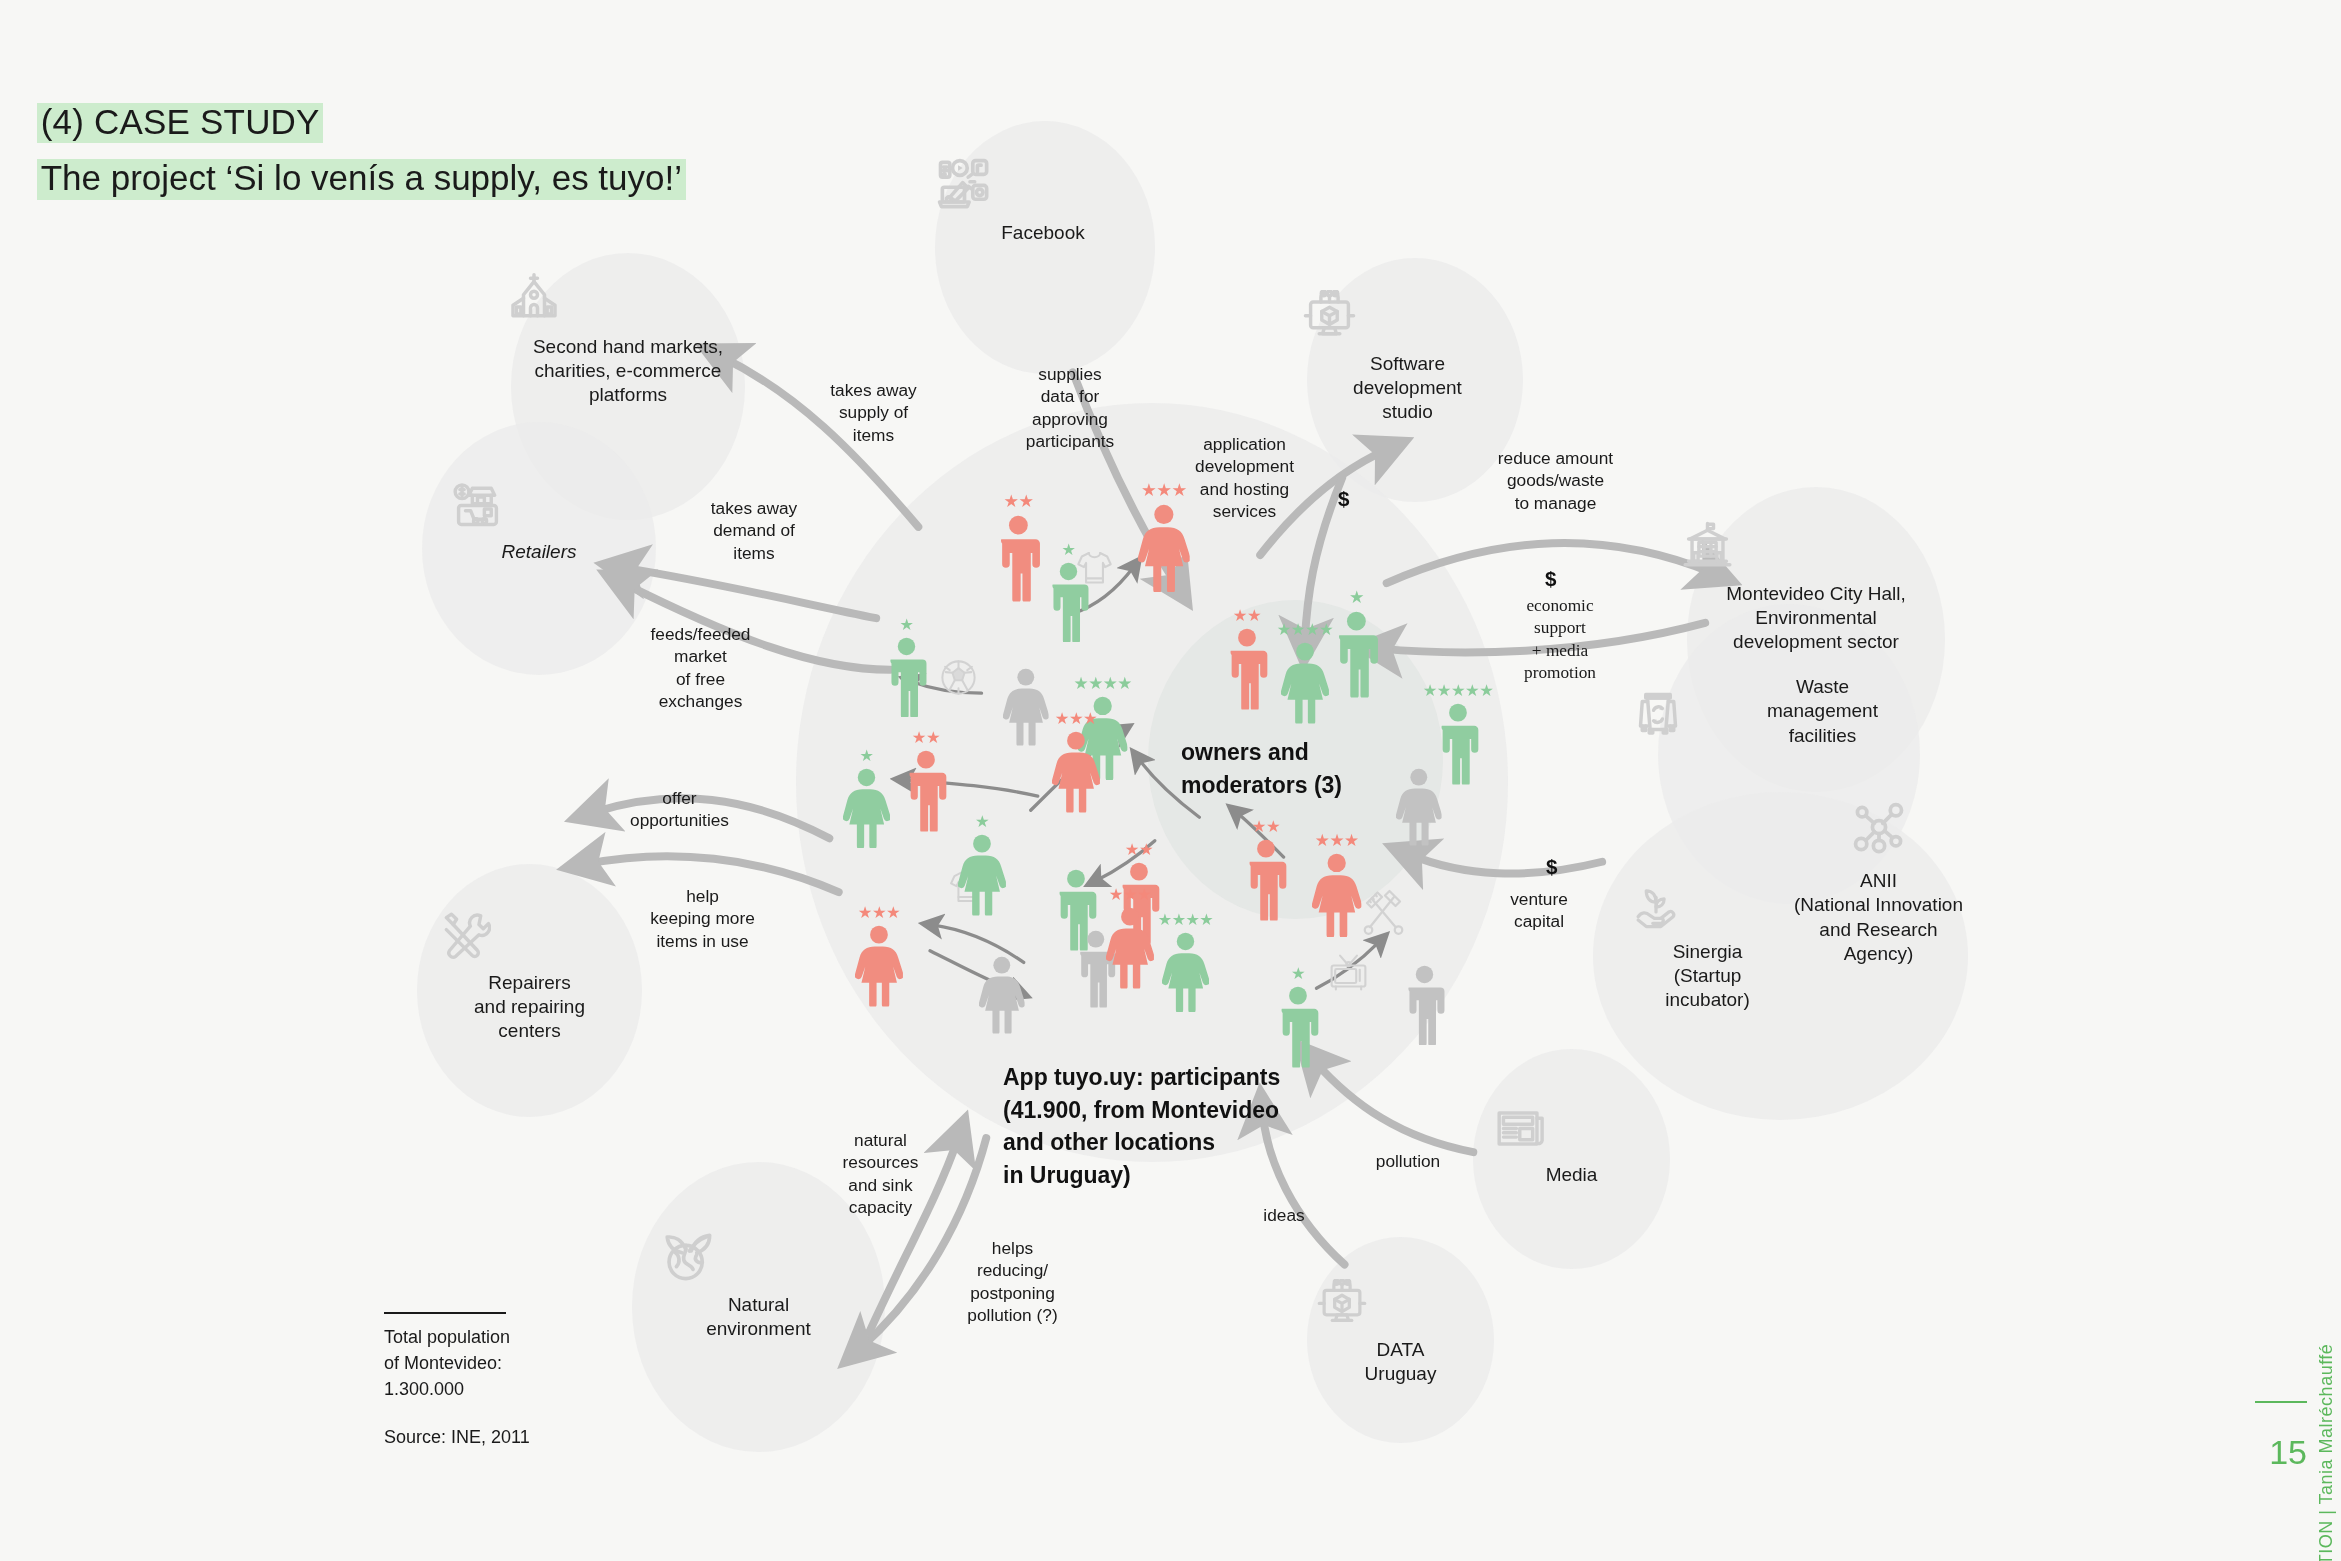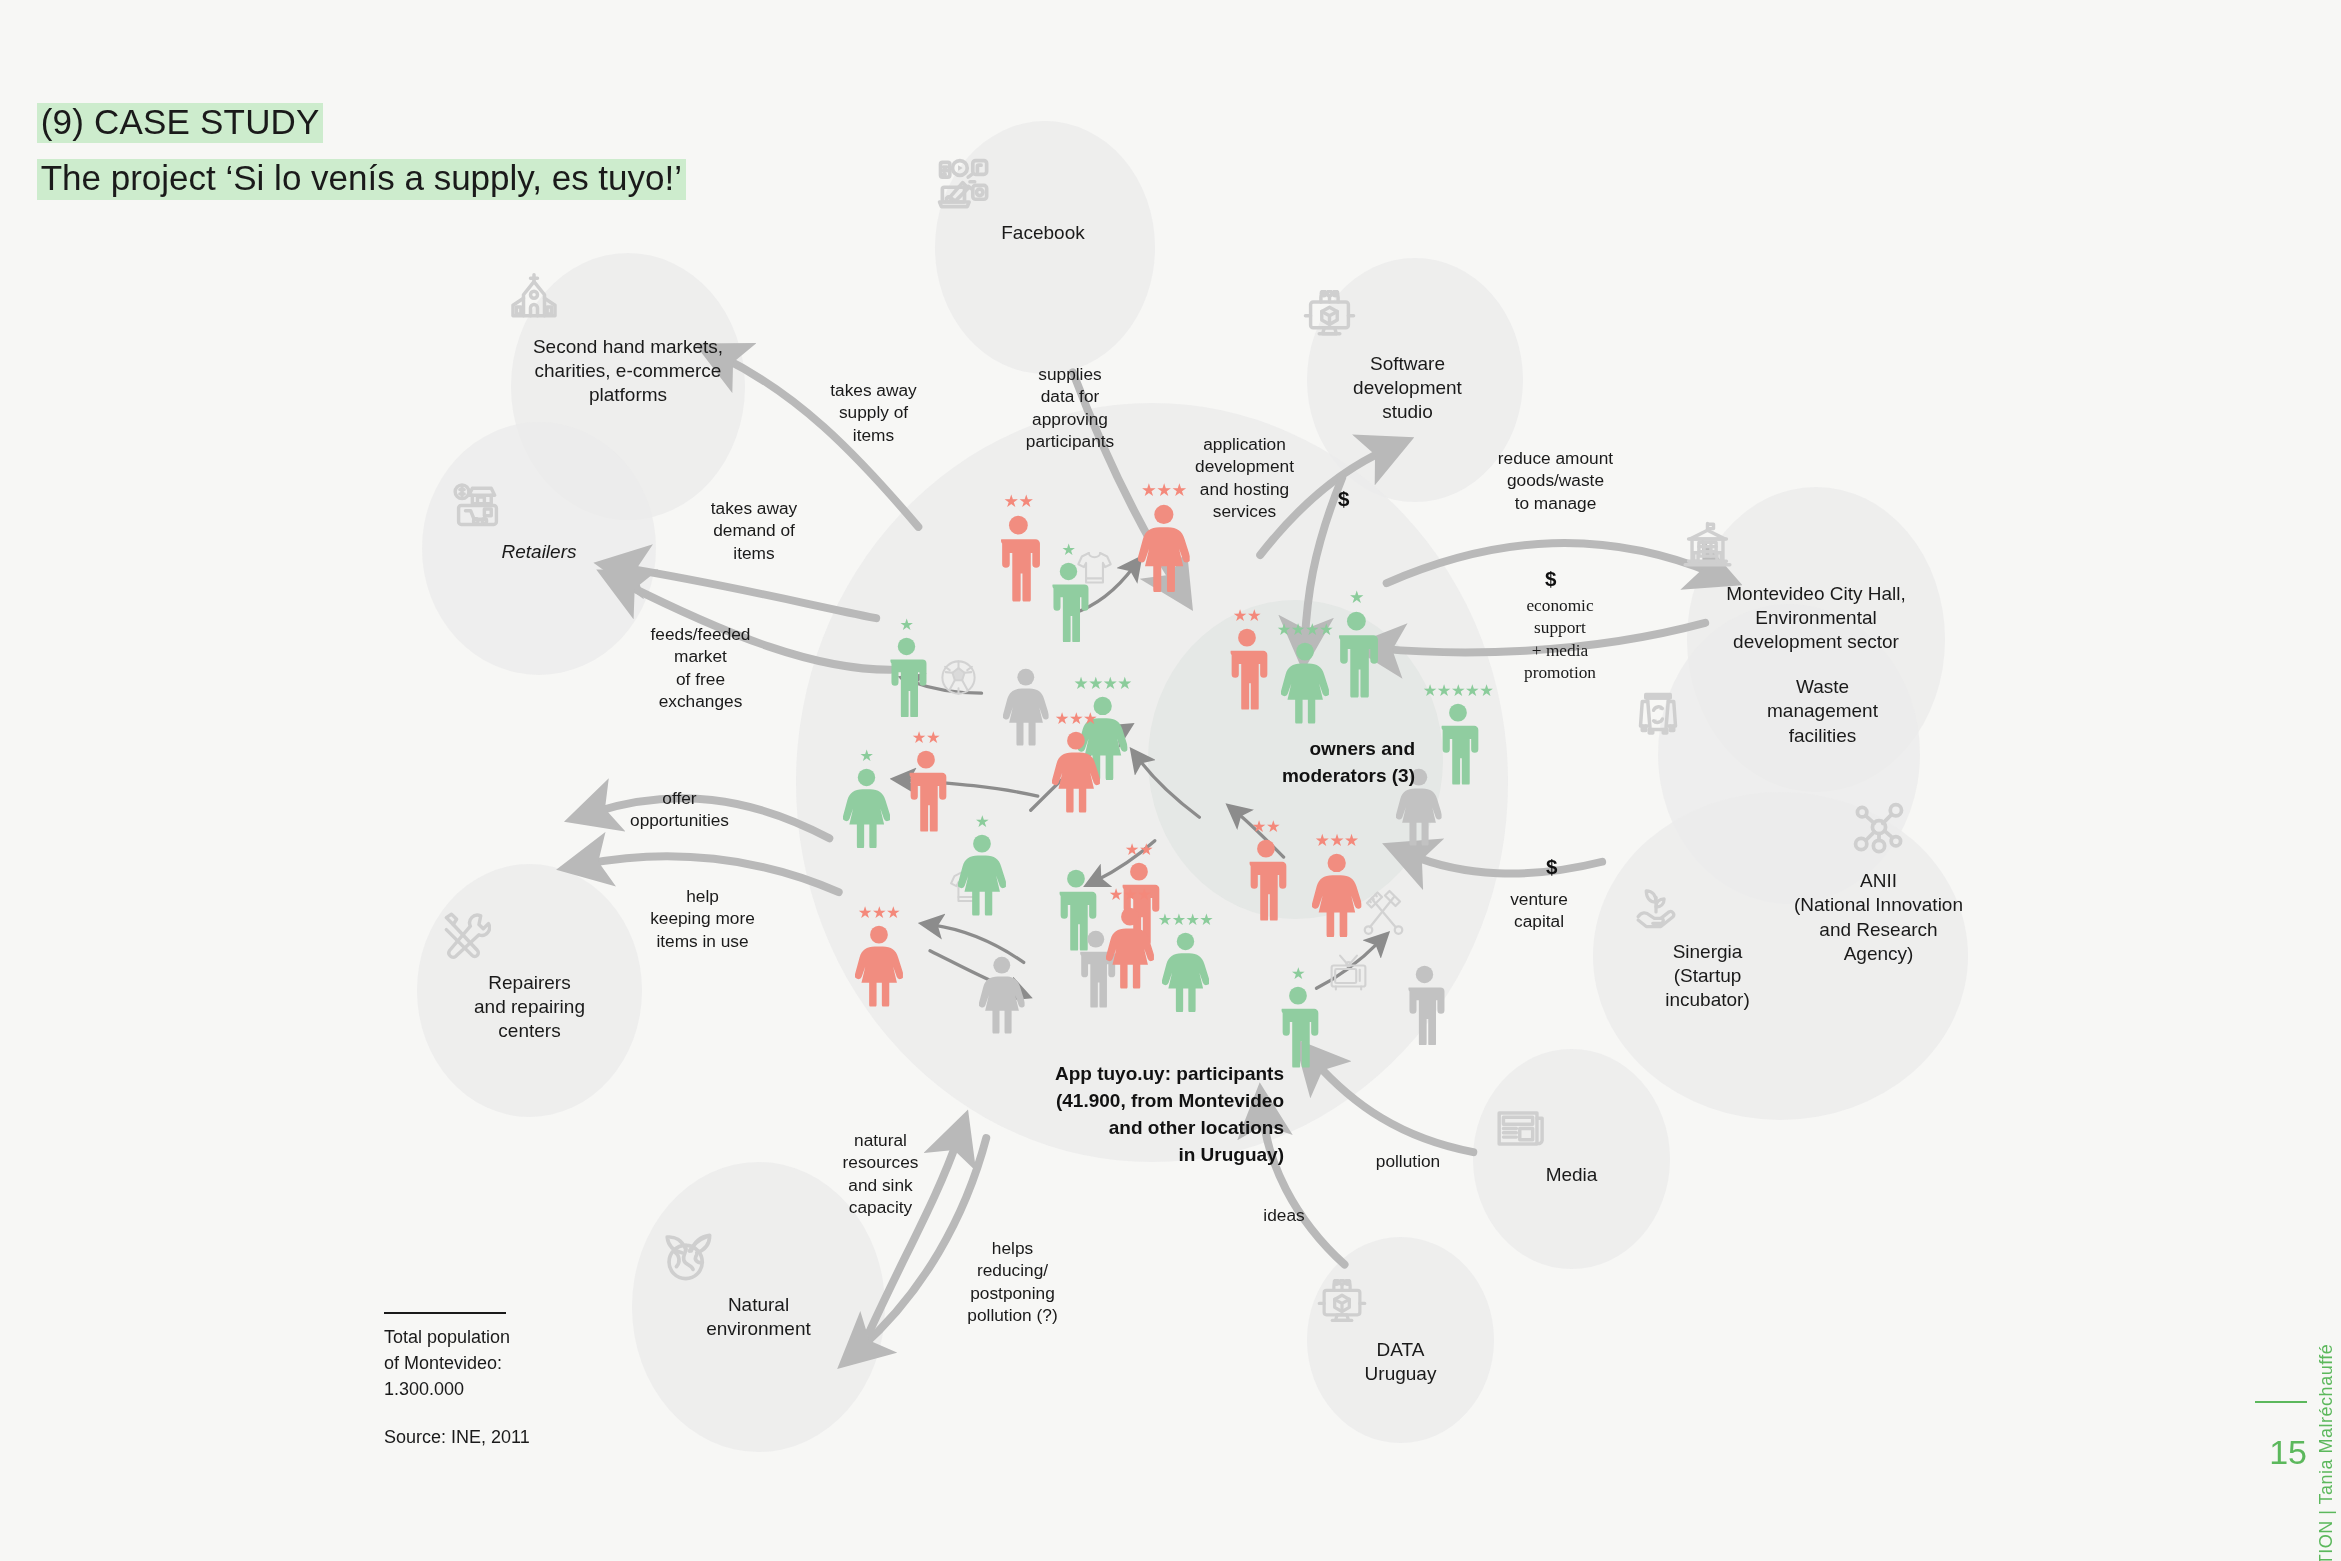--- a/index.html
+++ b/index.html
@@ -49,22 +49,22 @@
 
   
   .elabel{
     position:absolute;text-align:center;font-size:17.3px;line-height:1.3;
     color:#1a1a1a;white-space:pre-line;
   }
   .money{position:absolute;font-size:20.6px;font-weight:bold;color:#111;}
 
   
   .cap{
-    position:absolute;text-align:right;font-weight:bold;
-    font-size:19px;line-height:1.42;color:#111;white-space:pre-line;
+    position:absolute;text-align:left;font-weight:bold;
+    font-size:23px;line-height:1.42;color:#111;white-space:pre-line;
   }
 
   
   #footnote{position:absolute;left:384px;top:1312px;font-size:18px;line-height:1.45;}
   #footnote .rule{width:122px;height:1.9px;background:#1a1a1a;margin-bottom:10.3px;}
   #footnote .src{margin-top:21.6px;}
 
   
   #rail{
     position:absolute;right:26px;top:918px;
@@ -109,21 +109,21 @@
   <div class="blob" style="left:1593px;top:792px;width:375px;height:328px;"></div>
   <div class="blob" style="left:1473px;top:1049px;width:197px;height:220px;"></div>
   <div class="blob" style="left:1307px;top:1237px;width:187px;height:206px;"></div>
   <div class="blob" style="left:417px;top:864px;width:225px;height:253px;"></div>
   <div class="blob" style="left:632px;top:1162px;width:253px;height:290px;"></div>
   <div class="blob center" style="left:796px;top:403px;width:712px;height:759px;"></div>
   <div class="blob inner" style="left:1148px;top:600px;width:295px;height:319px;"></div>
 
   <div id="title-block">
     <div id="kicker">
-      <span class="hl">(9) CASE STUDY</span>
+      <span class="hl">(4) CASE STUDY</span>
     </div>
     <div id="subtitle">
       <span class="hl">The project ‘Si lo venís a supply, es tuyo!’</span>
     </div>
   </div>
 
   <svg id="arrows" viewBox="0 0 4999 3333">
     <defs>
       <marker id="ah" markerWidth="7" markerHeight="7" refX="3.2" refY="3.5" orient="auto">
         <path d="M0,0 L7,3.5 L0,7 L1.6,3.5 Z" fill="#b9b9b9"></path>

